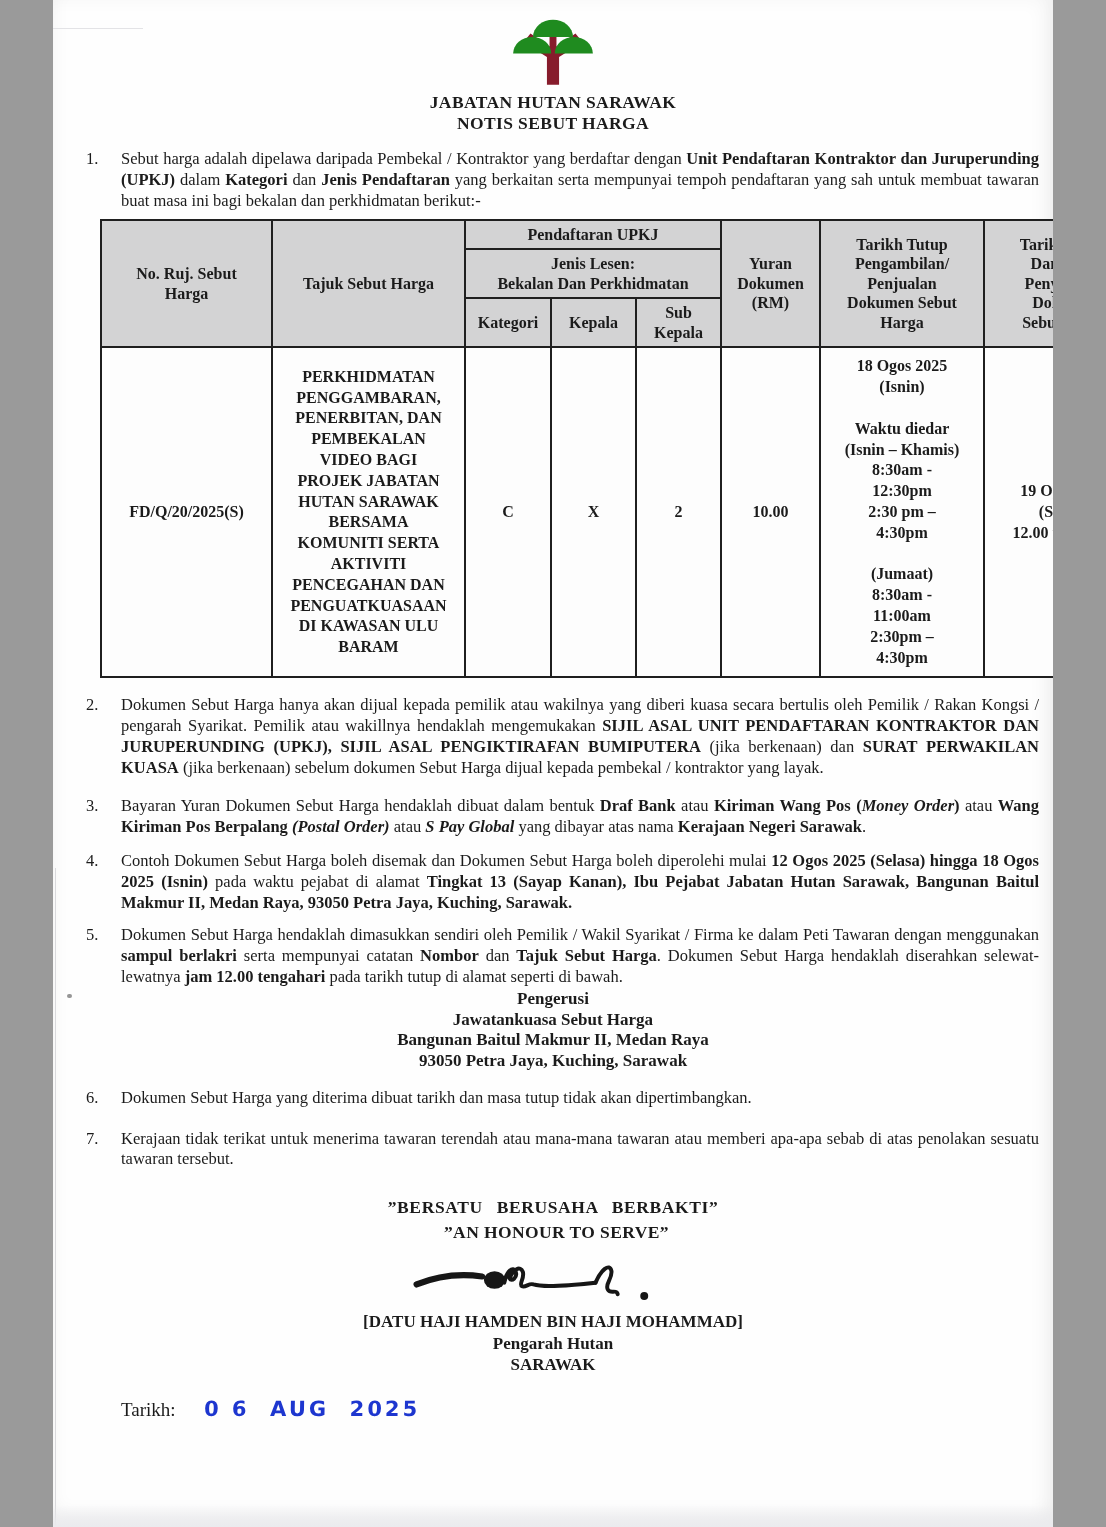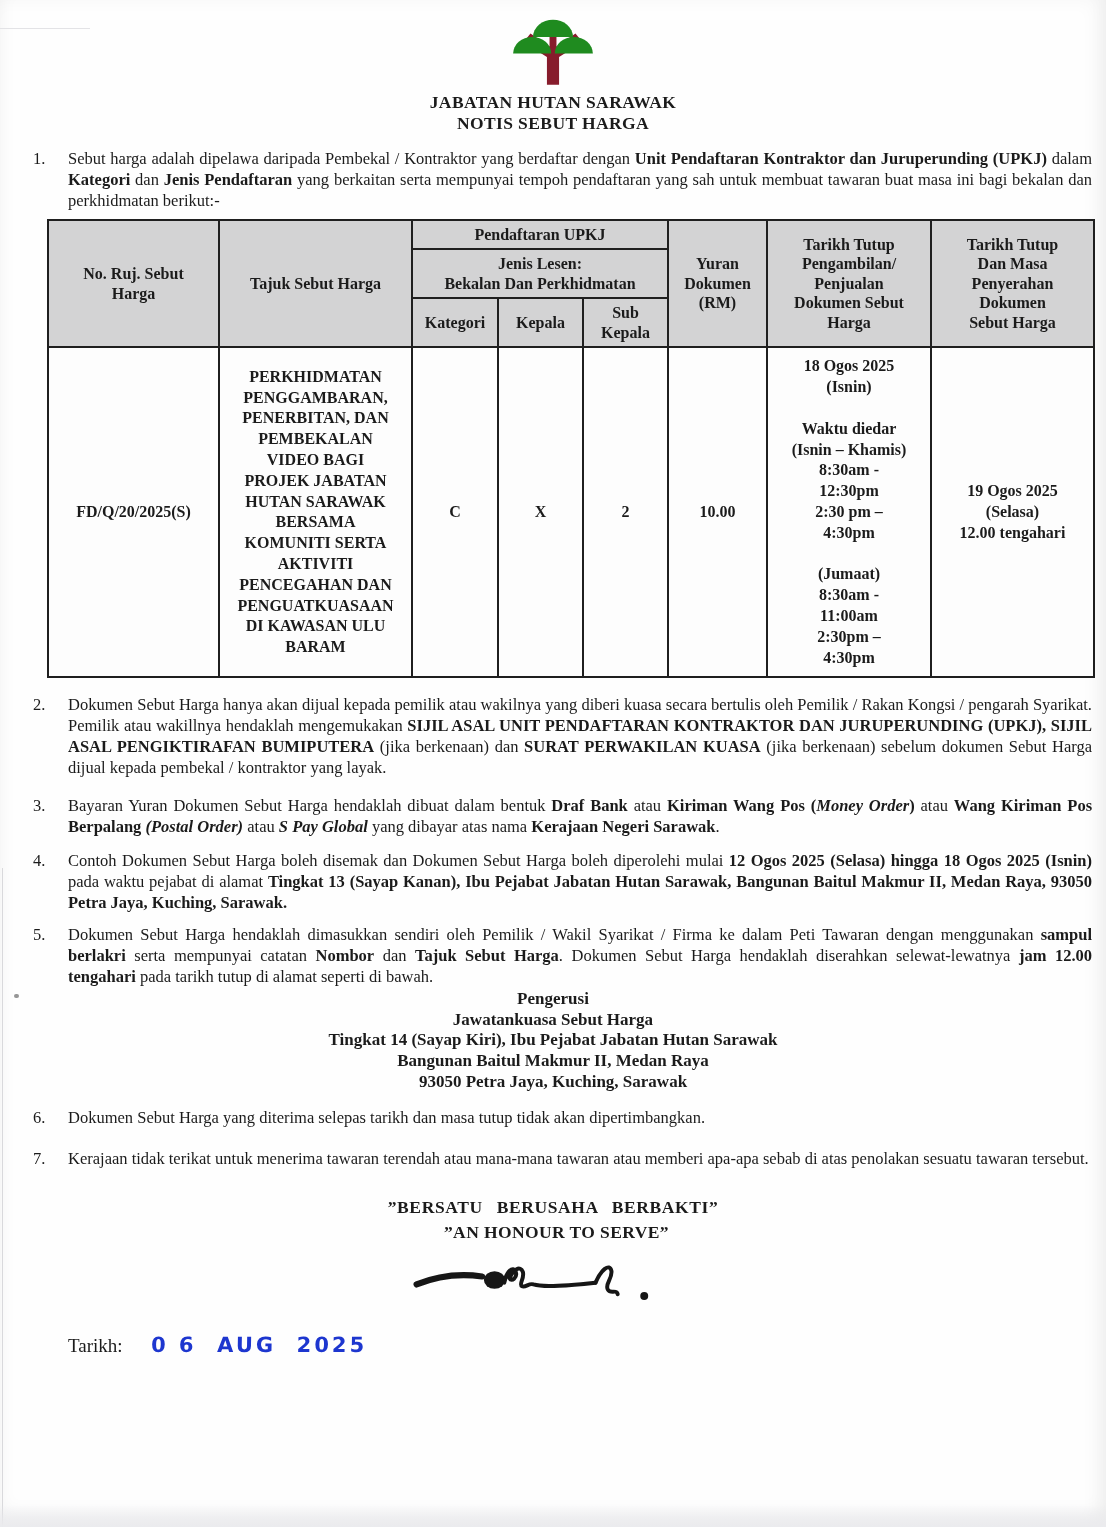--- a/index.html
+++ b/index.html
@@ -1,18 +1,18 @@
 <!DOCTYPE html>
 <html><head>
 <meta charset="utf-8">
 <style>
   html,body{margin:0;padding:0;background:#9a9a9a;}
   .page{
     position:relative;
-    width:1106px;height:1527px;
+    width:1000px;height:1527px;
     margin:0 auto;
     background:#fefefe;
     font-family:"Liberation Serif","DejaVu Serif",serif;
     color:#1b1b1b;
     overflow:hidden;
     box-shadow:inset -10px 0 18px rgba(0,0,0,0.035), inset 0 -14px 18px rgba(0,0,0,0.05);
   }
   
   .doc-header{text-align:center;padding-top:12px;}
   .logo-wrap{display:block;margin:0 auto 4px auto;width:104px;height:76px;}
@@ -179,48 +179,52 @@
     <div class="body"><span>Contoh Dokumen Sebut Harga boleh disemak dan Dokumen Sebut Harga boleh diperolehi mulai </span><span class="b">12 Ogos 2025 (Selasa) hingga 18 Ogos 2025 (Isnin)</span><span> pada waktu pejabat di alamat </span><span class="b">Tingkat 13 (Sayap Kanan), Ibu Pejabat Jabatan Hutan Sarawak, Bangunan Baitul Makmur II, Medan Raya, 93050 Petra Jaya, Kuching, Sarawak.</span></div>
   </div>
   <div class="para mt12">
     <div class="num">5.</div>
     <div class="body"><span>Dokumen Sebut Harga hendaklah dimasukkan sendiri oleh Pemilik / Wakil Syarikat / Firma ke dalam Peti Tawaran dengan menggunakan </span><span class="b">sampul berlakri</span><span> serta mempunyai catatan </span><span class="b">Nombor</span><span> dan </span><span class="b">Tajuk Sebut Harga</span><span>. Dokumen Sebut Harga hendaklah diserahkan selewat-lewatnya </span><span class="b">jam 12.00 tengahari</span><span> pada tarikh tutup di alamat seperti di bawah.</span></div>
   </div>
 
   <div class="address-block">
     <div>Pengerusi</div>
     <div>Jawatankuasa Sebut Harga</div>
-    <div>Tingkat 14 (Sayap Kiri), Ibu Pejabat Jabatan Hutan Sarawak</div>
     <div>Bangunan Baitul Makmur II, Medan Raya</div>
     <div>93050 Petra Jaya, Kuching, Sarawak</div>
   </div>
 
   <div class="para mt18">
     <div class="num">6.</div>
-    <div class="body"><span>Dokumen Sebut Harga yang diterima selepas tarikh dan masa tutup tidak akan dipertimbangkan.</span></div>
+    <div class="body"><span>Dokumen Sebut Harga yang diterima dibuat tarikh dan masa tutup tidak akan dipertimbangkan.</span></div>
   </div>
   <div class="para mt22">
     <div class="num">7.</div>
     <div class="body"><span>Kerajaan tidak terikat untuk menerima tawaran terendah atau mana-mana tawaran atau memberi apa-apa sebab di atas penolakan sesuatu tawaran tersebut.</span></div>
   </div>
 
   <div class="motto">
     <div class="l1">”BERSATU BERUSAHA BERBAKTI”</div>
     <div class="l2">”AN HONOUR TO SERVE”</div>
   </div>
 
   <div class="sig-wrap">
     <svg viewBox="0 0 320 70" width="300" height="62" aria-hidden="true">
       <path d="M6 40 C28 31 52 27 80 31" stroke="#161616" stroke-width="7" fill="none" stroke-linecap="round"></path>
       <ellipse cx="94" cy="35" rx="12" ry="10" fill="#161616"></ellipse>
       <path d="M105 38 C107 26 115 18 118 26 C120 32 113 38 111 33 C115 23 123 18 126 26 C128 33 121 40 125 42 C129 44 133 38 138 40 C150 44 180 41 208 38" stroke="#161616" stroke-width="4.5" fill="none" stroke-linecap="round"></path>
       <path d="M208 38 C214 24 224 15 226 25 C227 34 218 40 222 46 C225 51 232 45 233 51" stroke="#161616" stroke-width="4.5" fill="none" stroke-linecap="round"></path>
       <circle cx="263" cy="53" r="4.5" fill="#161616"></circle>
     </svg>
   </div>
+  <div class="signatory">
+    <div>[DATU HAJI HAMDEN BIN HAJI MOHAMMAD]</div>
+    <div>Pengarah Hutan</div>
+    <div>SARAWAK</div>
+  </div>
 
   <div class="date-row">
     <span>Tarikh:</span>
     <span class="date-stamp" style="color: rgb(29, 54, 207);">0 6  AUG  2025</span>
   </div>
 
 
   <div class="scan-left-line"></div>
   <div class="scan-speck"></div>
   <div class="scan-bottom"></div>

